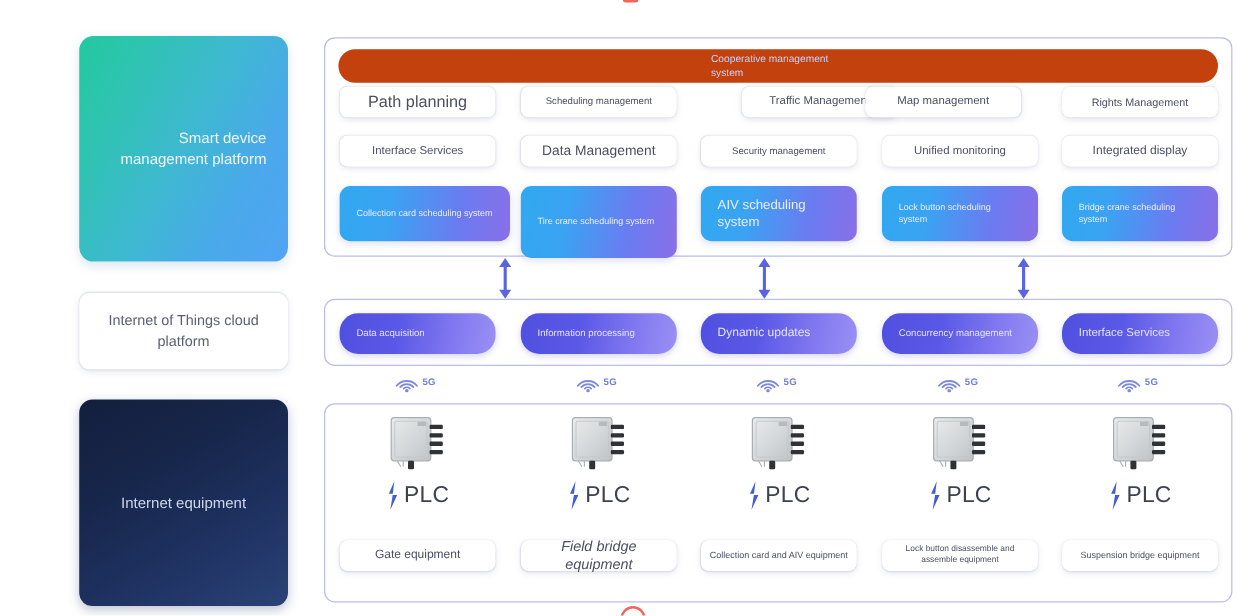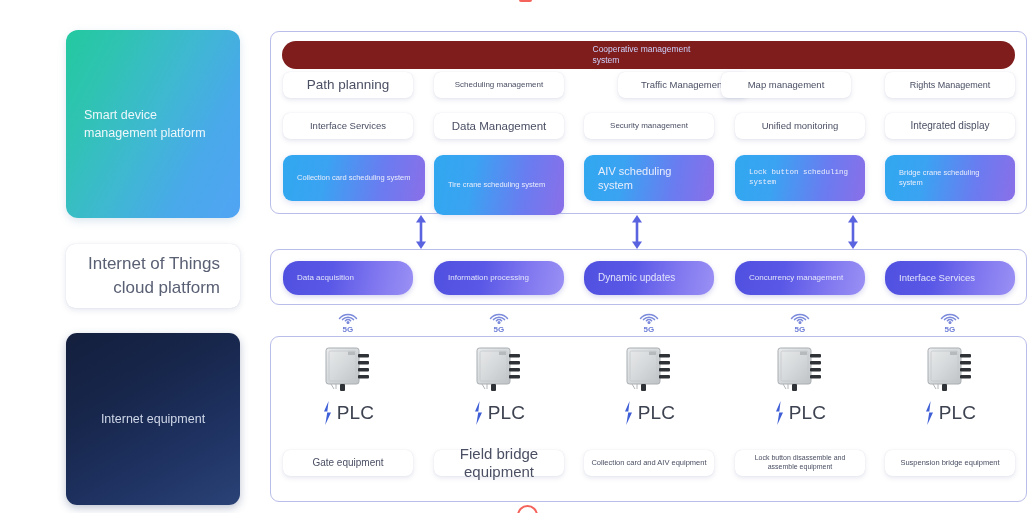--- a/index.html
+++ b/index.html
@@ -36,34 +36,34 @@
     position: absolute;
     left: 66px; top: 30px;
     width: 174px; height: 188px;
     border-radius: 12px;
     background: linear-gradient(118deg, #23c9a0 0%, #2fc3b2 22%, #3eb9d0 48%, #49a9ea 74%, #51a4f4 100%);
     display: flex; align-items: center;
     box-shadow: 0 3px 9px rgba(90,140,180,.22);
   }
   .rail-smart span {
     color: #eef7fb; font-size: 12.5px; line-height: 1.45;
-    padding: 0 18px 0 18px; text-align: left;
+    padding: 0 18px 0 18px; text-align: right;
   }
   .rail-iot {
     position: absolute;
     left: 66px; top: 244px;
     width: 174px; height: 64px;
     border-radius: 9px;
     background: #fff;
     box-shadow: 0 2px 6px rgba(120,130,170,.2), 0 0 1px rgba(120,130,170,.3);
     display: flex; align-items: center;
   }
   .rail-iot span {
-    font-size: 17px; line-height: 1.4; color: #5a6074;
-    padding: 0 20px; text-align: right;
+    font-size: 12px; line-height: 1.4; color: #5a6074;
+    padding: 0 20px; text-align: center;
   }
   .rail-terminal {
     position: absolute;
     left: 66px; top: 333px;
     width: 174px; height: 172px;
     border-radius: 11px;
     background: linear-gradient(150deg, #141f3d 0%, #17264b 35%, #1e3160 65%, #2a4277 100%);
     display: flex; align-items: center; justify-content: center;
     box-shadow: 0 3px 9px rgba(40,60,110,.3);
   }
@@ -80,21 +80,21 @@
   #panel-platform { left: 270px; top: 31px; width: 757px; height: 183px; }
   #panel-iot      { left: 270px; top: 249px; width: 757px; height: 56px; }
   #panel-terminal { left: 270px; top: 336px; width: 757px; height: 166px; }
 
   
   .banner {
     position: absolute;
     left: 282px; top: 41px;
     width: 733px; height: 28px;
     border-radius: 14px;
-    background: #7f1d1d;
+    background: #c2410c;
     display: flex; align-items: center; justify-content: center;
   }
   .banner span {
     color: #cdd2fb; font-size: 8.5px; line-height: 1.25;
     text-align: left; width: 112px;
   }
 
   
   .gcard {
     position: absolute;
@@ -124,21 +124,21 @@
   .arrow {
     position: absolute;
     width: 12px; height: 34px;
     top: 215px;
   }
 
   
   .fiveg {
     position: absolute;
     top: 306px; width: 44px; height: 28px;
-    display: flex; flex-direction: column;
+    display: flex; flex-direction: row;
     align-items: center; justify-content: flex-start;
   }
   .fiveg .lbl {
     font-size: 8px; color: #6f7fd8; letter-spacing: .2px;
     margin-top: -3px; font-weight: 700;
   }
 
   
   .plcwrap { position: absolute; top: 344px; width: 120px; }
   .plcdev { display: flex; justify-content: center; }
@@ -211,21 +211,21 @@
     </div>
     <div class="gcard" style="left: 283px; top: 155px; width: 142px; height: 46px;">
       <span style="font-size: 7.5px;">Collection card scheduling system</span>
     </div>
     <div class="gcard" style="left: 434px; top: 155px; width: 130px; height: 60px;">
       <span style="font-size: 7.5px;">Tire crane scheduling system</span>
     </div>
     <div class="gcard" style="left: 584px; top: 155px; width: 130px; height: 46px;">
       <span style="font-size: 11px;">AIV scheduling system</span>
     </div>
-    <div class="gcard" style="left: 735px; top: 155px; width: 130px; height: 46px; font-family: Liberation Mono, monospace;">
+    <div class="gcard" style="left: 735px; top: 155px; width: 130px; height: 46px;">
       <span style="font-size: 7.5px;">Lock button scheduling system</span>
     </div>
     <div class="gcard" style="left: 885px; top: 155px; width: 130px; height: 46px;">
       <span style="font-size: 7.5px;">Bridge crane scheduling system</span>
     </div>
     <div class="arrow" style="left: 415px;"><svg width="12" height="34" viewBox="0 0 12 34">
         <line x1="6" y1="5" x2="6" y2="29" stroke="#5a63e0" stroke-width="2.6"></line>
         <path d="M6 0 L11 7.5 L1 7.5 Z" fill="#5a63e0"></path>
         <path d="M6 34 L11 26.5 L1 26.5 Z" fill="#5a63e0"></path>
       </svg></div>
@@ -466,21 +466,21 @@
             <path d="M6.6 0 L2 10.5 L5.4 10.5 L3.2 24 L9 11.5 L5.2 11.5 Z" fill="#3f5fd6"></path>
           </svg>
         </span>
         <span class="txt">PLC</span>
       </div>
     </div>
     <div class="wcard bcard" style="left: 283px; width: 130px;">
       <span style="font-size: 10px;">Gate equipment</span>
     </div>
     <div class="wcard bcard" style="left: 434px; width: 130px;">
-      <span style="font-size: 15px;">Field bridge equipment</span>
+      <span style="font-size: 12px; font-style: italic;">Field bridge equipment</span>
     </div>
     <div class="wcard bcard" style="left: 584px; width: 130px;">
       <span style="font-size: 7.5px;">Collection card and AIV equipment</span>
     </div>
     <div class="wcard bcard" style="left: 735px; width: 130px;">
       <span style="font-size: 7px;">Lock button disassemble and assemble equipment</span>
     </div>
     <div class="wcard bcard" style="left: 885px; width: 130px;">
       <span style="font-size: 7.5px;">Suspension bridge equipment</span>
     </div>

